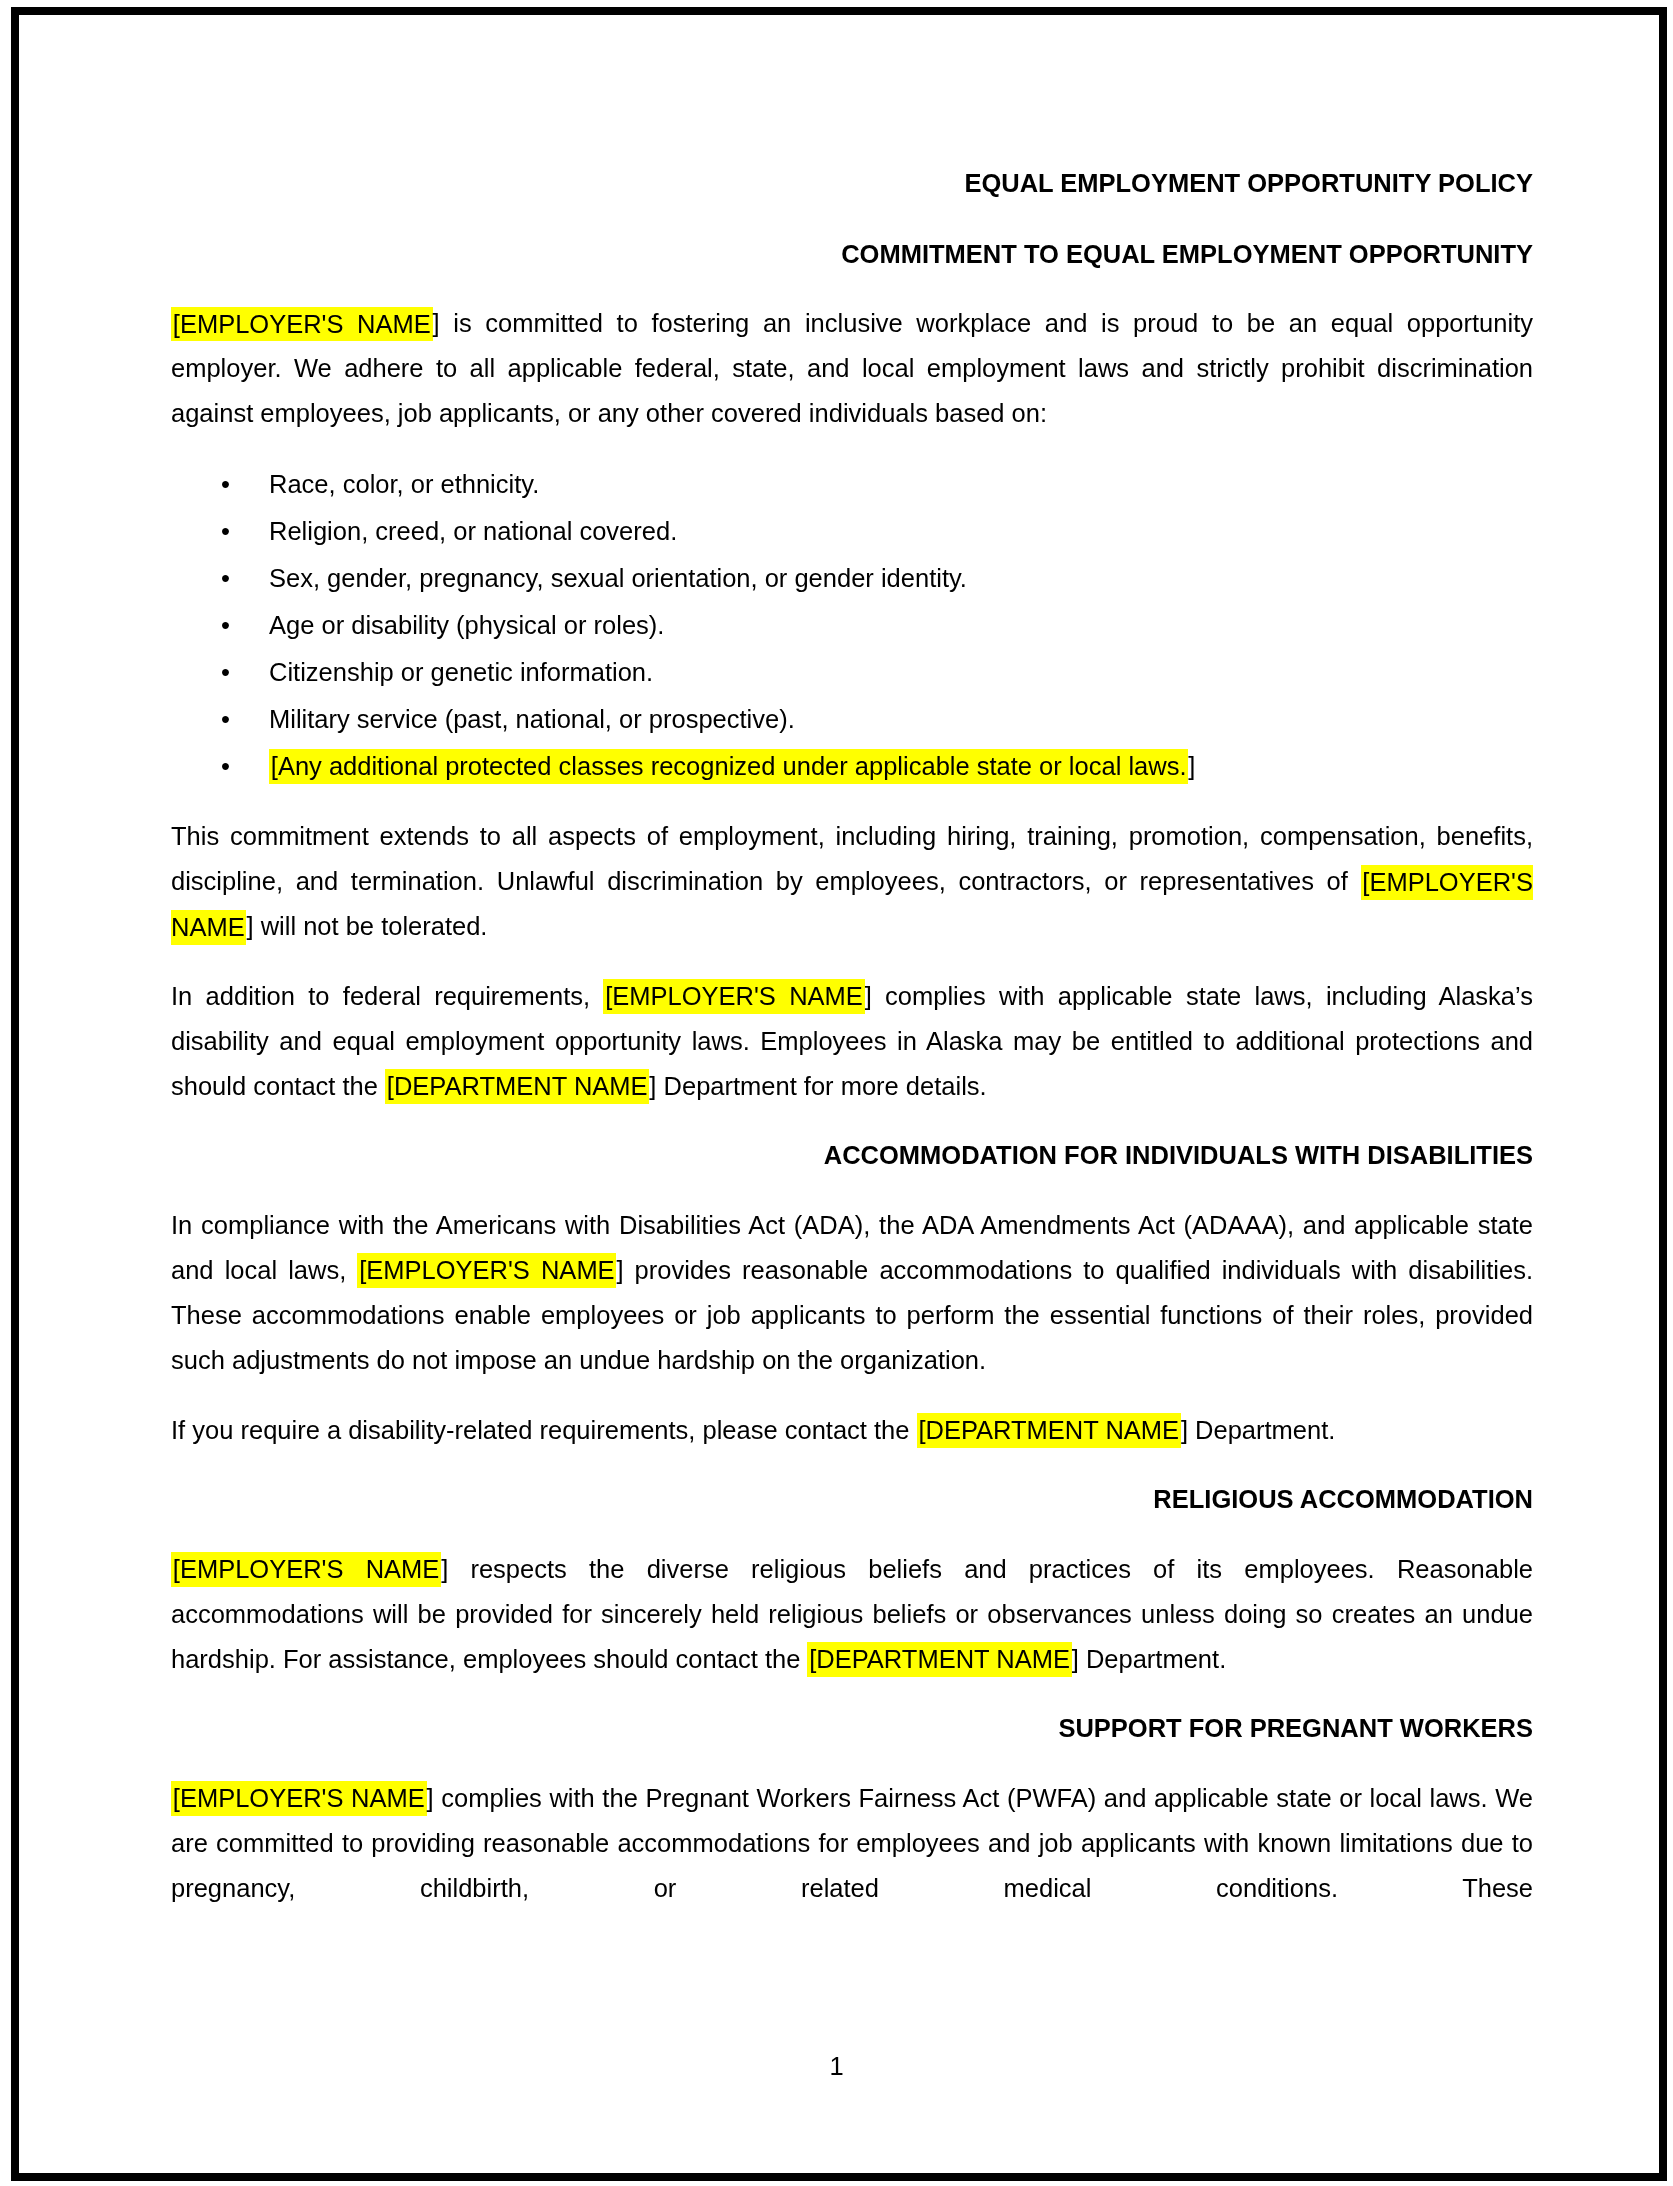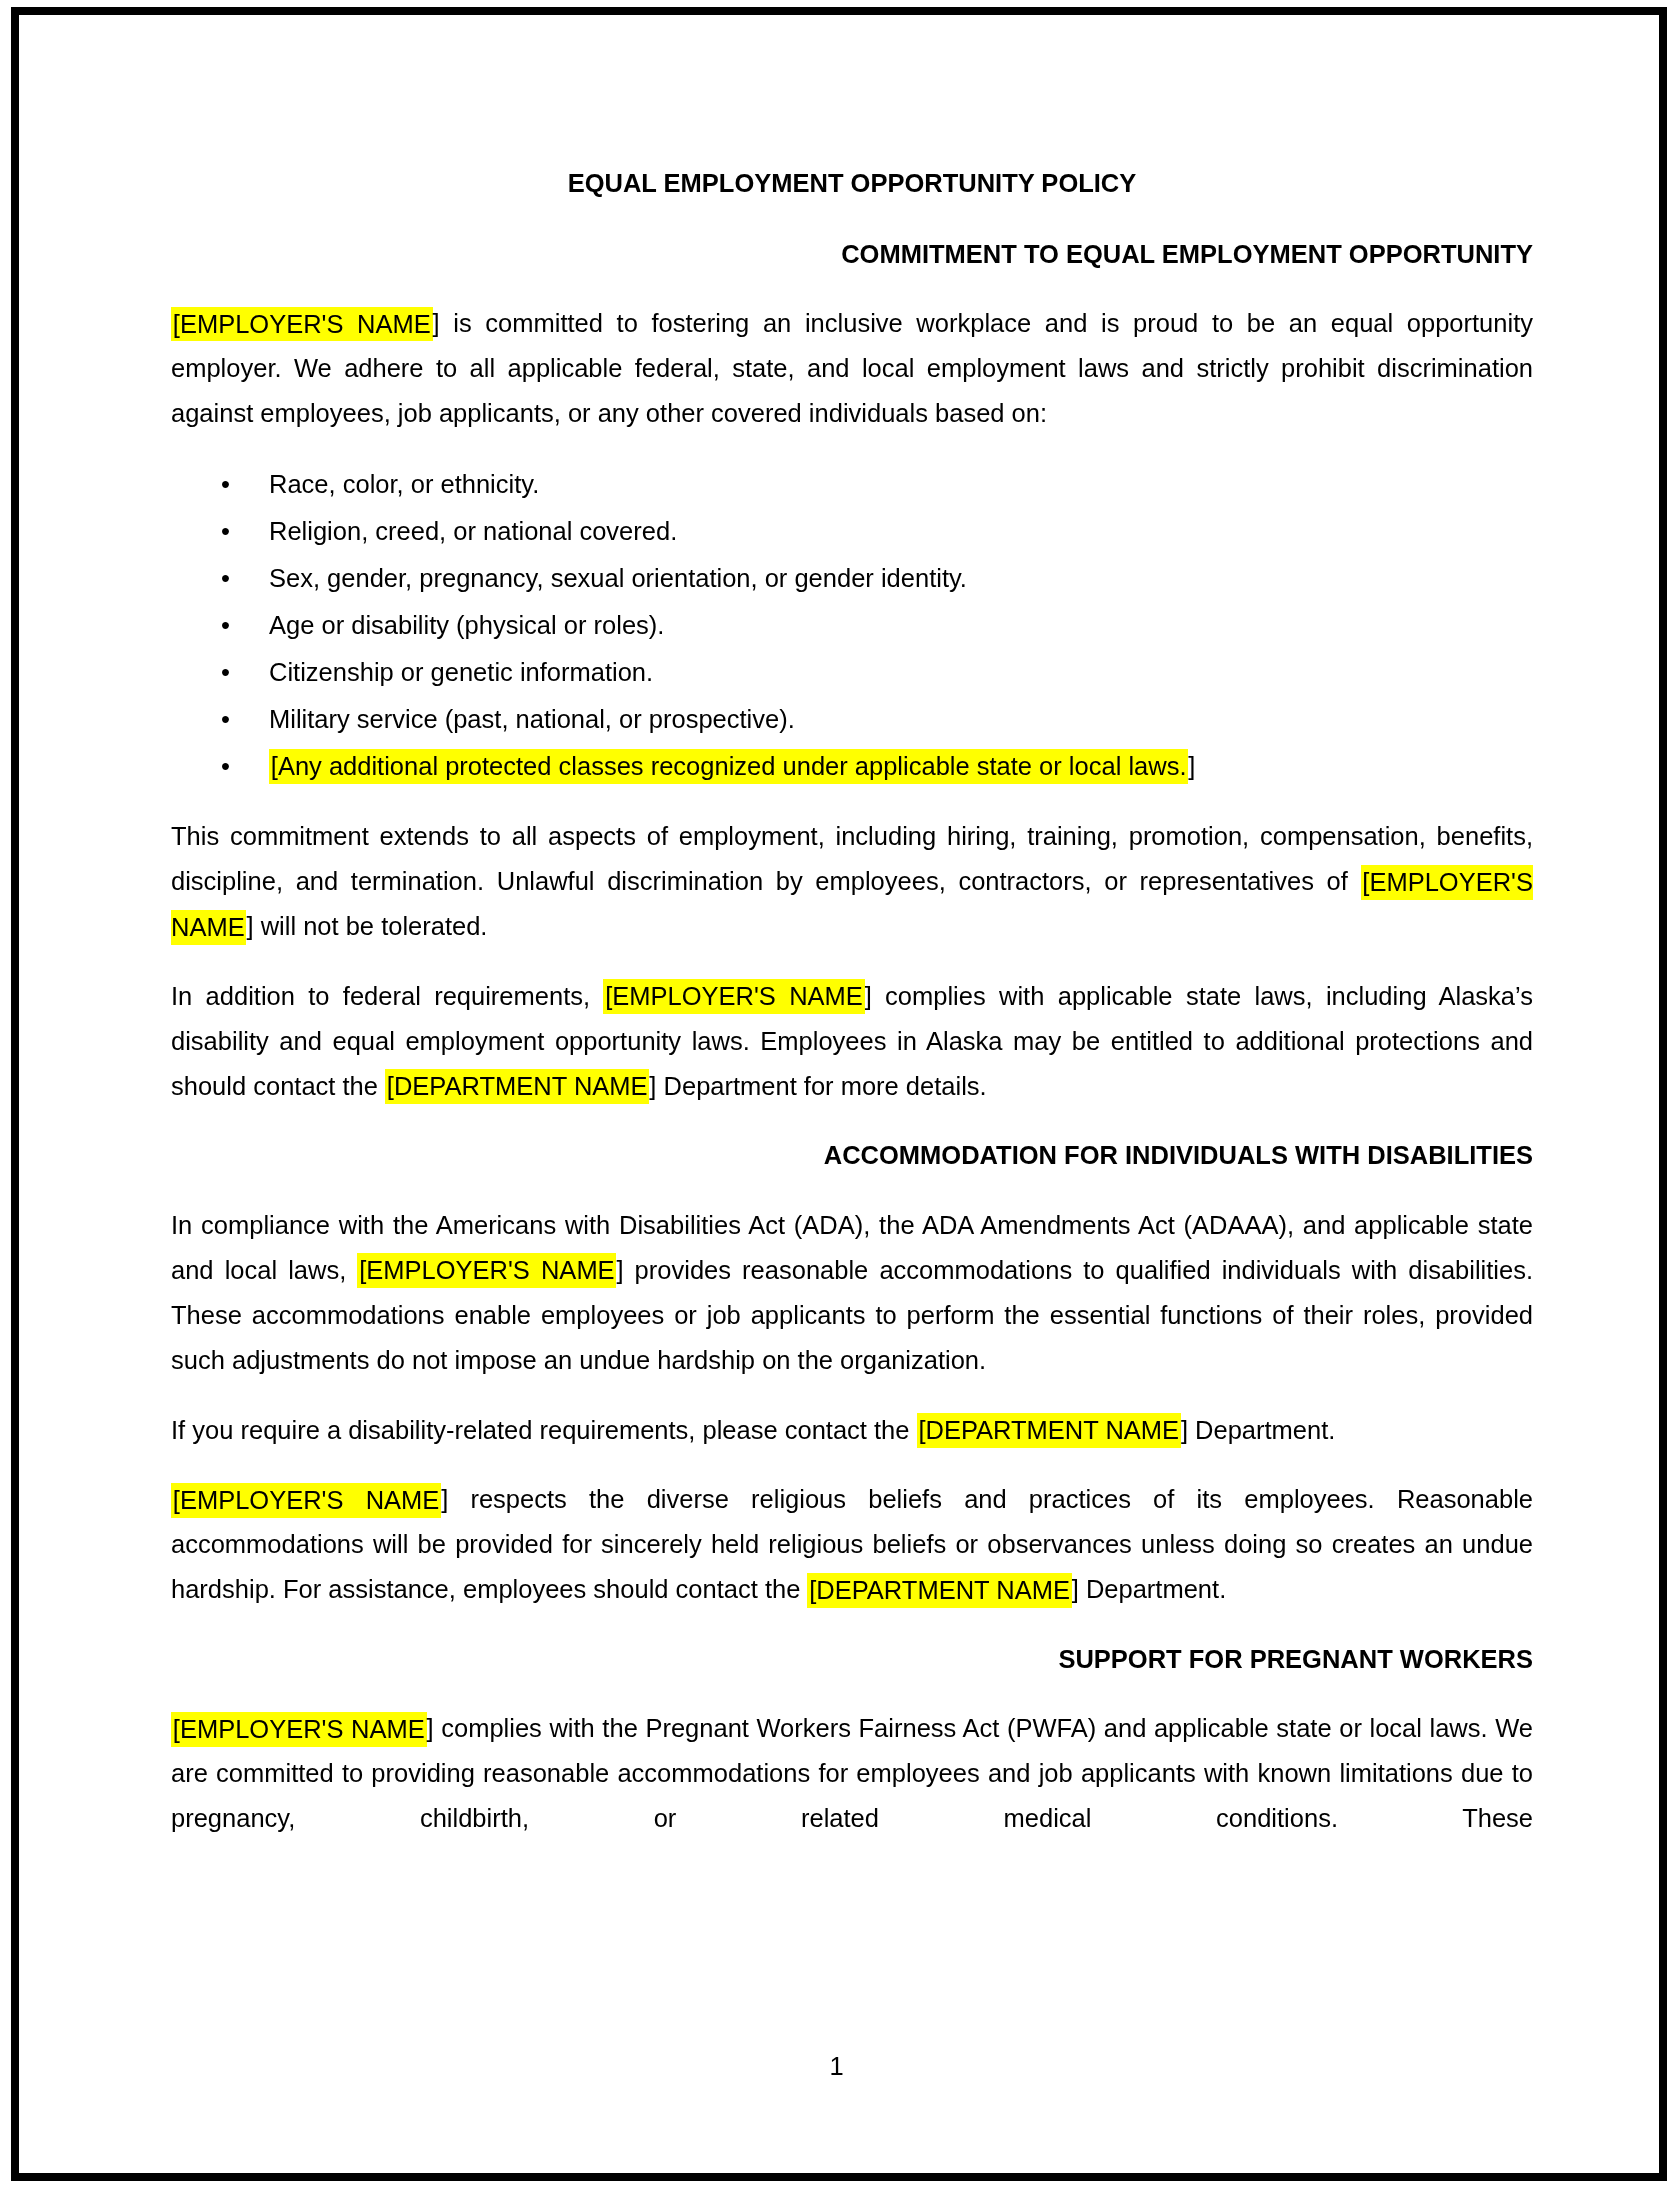--- a/index.html
+++ b/index.html
@@ -28,21 +28,21 @@
     position: absolute;
     top: 0;
     left: 0;
     width: 100%;
     box-sizing: border-box;
     padding: 161px 140px 0 171px;
   }
   .doc-title {
     font-size: 25.5px;
     font-weight: bold;
-    text-align: center;
+    text-align: right;
     line-height: 45px;
     margin: 0 0 25.5px 0;
   }
   .section-heading {
     font-size: 25.5px;
     font-weight: bold;
     line-height: 45px;
     margin: 0 0 24.6px 0;
     text-align: right;
   }
@@ -103,20 +103,21 @@
         <li class="bullet-item"><span class="bullet-glyph">•</span><span>Age or disability (physical or roles).</span></li>
         <li class="bullet-item"><span class="bullet-glyph">•</span><span>Citizenship or genetic information.</span></li>
         <li class="bullet-item"><span class="bullet-glyph">•</span><span>Military service (past, national, or prospective).</span></li>
         <li class="bullet-item"><span class="bullet-glyph">•</span><span class="hl">[Any additional protected classes recognized under applicable state or local laws.</span><span>]</span></li>
       </ul>
       <p class="paragraph"><span>This commitment extends to all aspects of employment, including hiring, training, promotion, compensation, benefits, discipline, and termination. Unlawful discrimination by employees, contractors, or representatives of </span><span class="hl">[EMPLOYER'S NAME</span><span>] will not be tolerated.</span></p>
       <p class="paragraph"><span>In addition to federal requirements, </span><span class="hl">[EMPLOYER'S NAME</span><span>] complies with applicable state laws, including Alaska’s disability and equal employment opportunity laws. Employees in Alaska may be entitled to additional protections and should contact the </span><span class="hl">[DEPARTMENT NAME</span><span>] Department for more details.</span></p>
       <h2 class="section-heading">ACCOMMODATION FOR INDIVIDUALS WITH DISABILITIES</h2>
       <p class="paragraph"><span>In compliance with the Americans with Disabilities Act (ADA), the ADA Amendments Act (ADAAA), and applicable state and local laws, </span><span class="hl">[EMPLOYER'S NAME</span><span>] provides reasonable accommodations to qualified individuals with disabilities. These accommodations enable employees or job applicants to perform the essential functions of their roles, provided such adjustments do not impose an undue hardship on the organization.</span></p>
       <p class="paragraph"><span>If you require a disability-related requirements, please contact the </span><span class="hl">[DEPARTMENT NAME</span><span>] Department.</span></p>
+      <h2 class="section-heading">RELIGIOUS ACCOMMODATION</h2>
       <p class="paragraph"><span class="hl">[EMPLOYER'S NAME</span><span>] respects the diverse religious beliefs and practices of its employees. Reasonable accommodations will be provided for sincerely held religious beliefs or observances unless doing so creates an undue hardship. For assistance, employees should contact the </span><span class="hl">[DEPARTMENT NAME</span><span>] Department.</span></p>
       <h2 class="section-heading">SUPPORT FOR PREGNANT WORKERS</h2>
       <p class="paragraph justify-last"><span class="hl">[EMPLOYER'S NAME</span><span>] complies with the Pregnant Workers Fairness Act (PWFA) and applicable state or local laws. We are committed to providing reasonable accommodations for employees and job applicants with known limitations due to pregnancy, childbirth, or related medical conditions. These</span></p>
     </div>
 </div>
 
 <div class="footer-page-number">1</div>
 
 
 </body></html>

